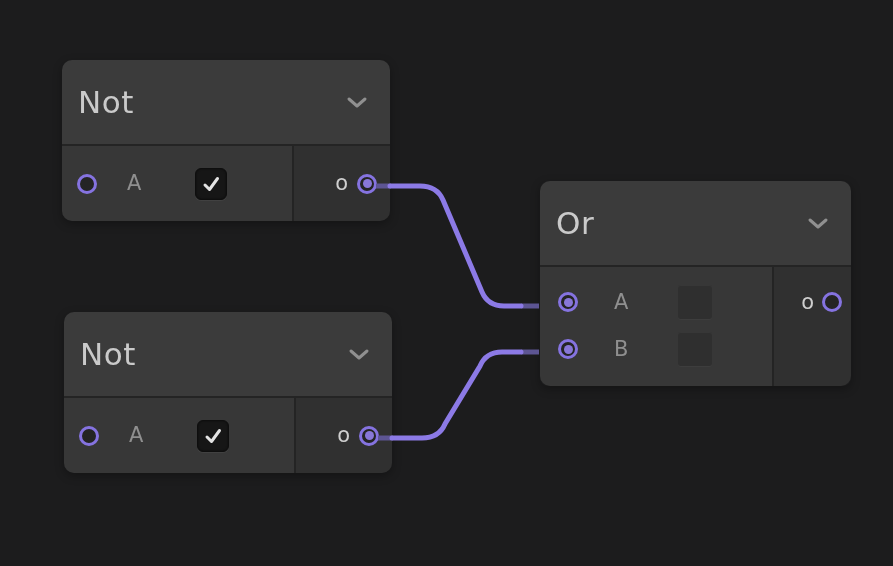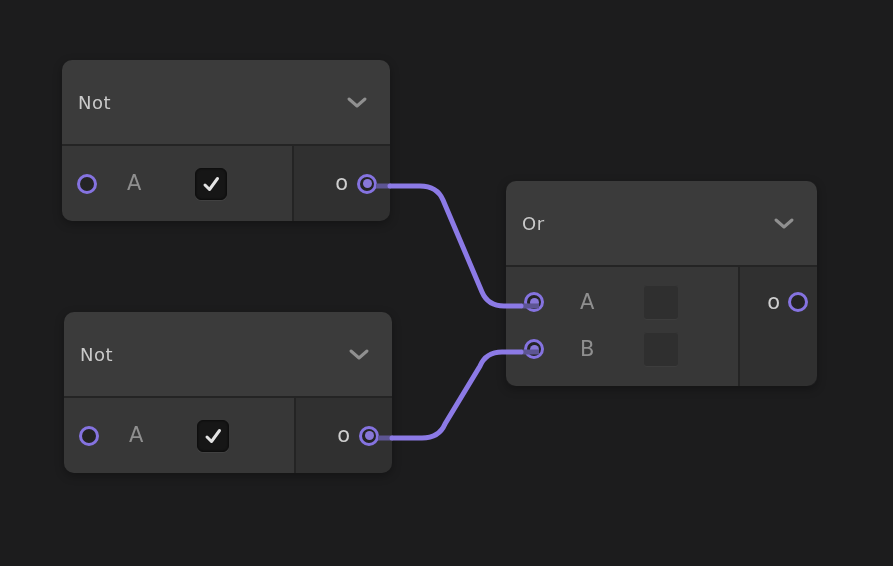--- a/index.html
+++ b/index.html
@@ -29,34 +29,34 @@
   .node{
     position:absolute;
     border-radius:10px;
     box-shadow:0 3px 10px rgba(0,0,0,0.30);
     z-index:1;
   }
   .node-not{width:328px;}
   #node-not-1{left:62px;top:60px;}
   #node-not-2{left:64px;top:312px;}
   .node-or{width:311px;}
-  #node-or-1{left:506px;top:181px;border-radius:8px;}
+  #node-or-1{left:540px;top:181px;border-radius:8px;}
 
   .node-header{
     height:86px;
     background:var(--header-bg);
     border-radius:10px 10px 0 0;
     border-bottom:2px solid var(--divider);
     display:flex;align-items:center;
     padding:0 22px 0 16px;
     box-sizing:border-box;
     cursor:default;
   }
   .node-title{
-    font-size:18px;
+    font-size:31px;
     color:var(--title);
     flex:1;
     letter-spacing:0.5px;
   }
   .chevron{flex:0 0 auto;display:block;}
 
   .node-body{display:flex;align-items:stretch;}
   .section{box-sizing:border-box;}
   .section.inputs{
     flex:1;

